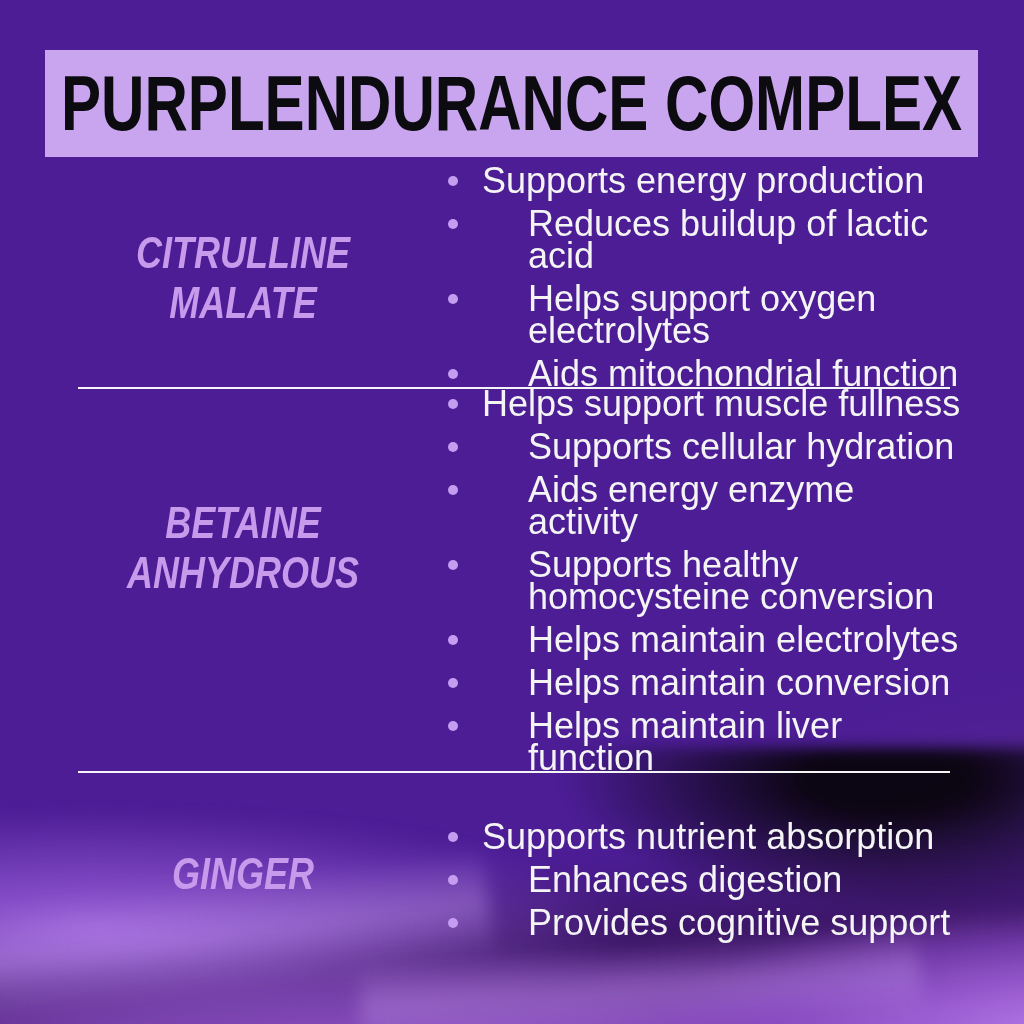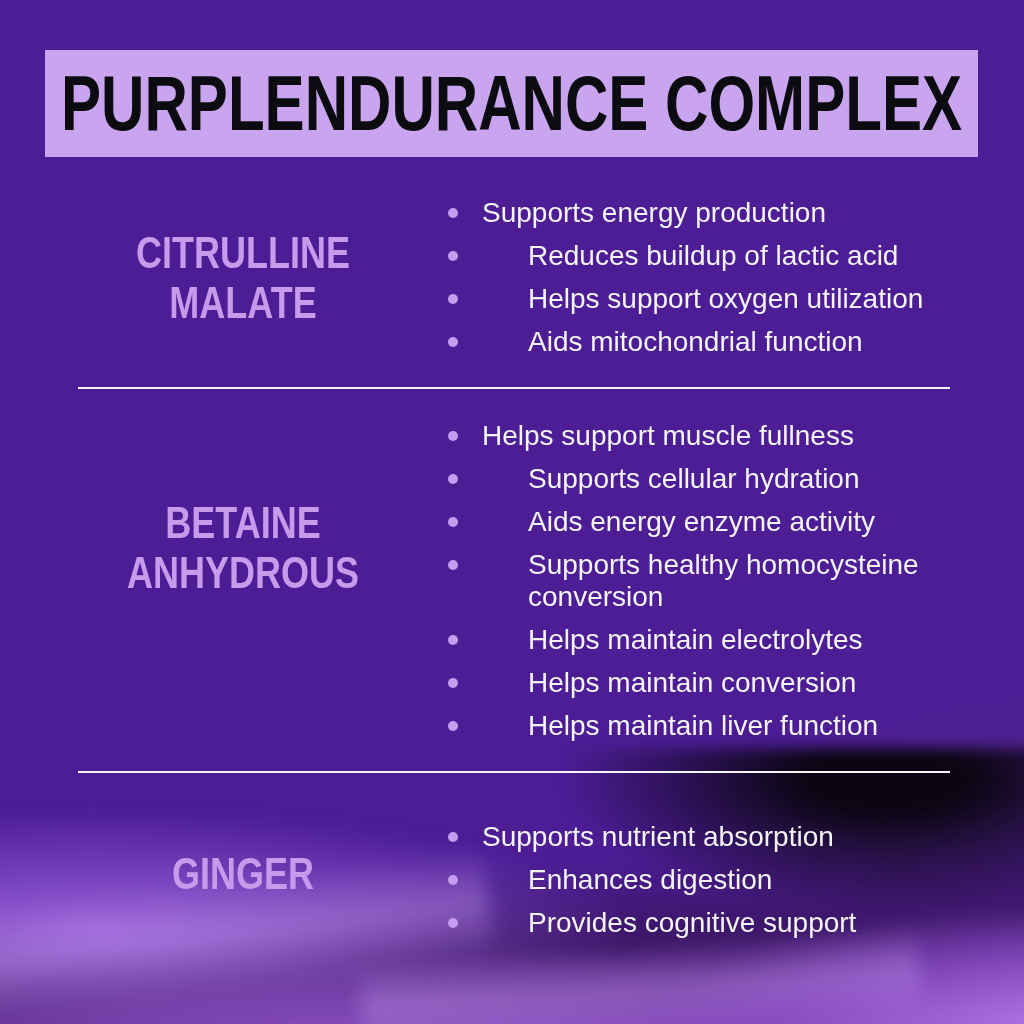--- a/index.html
+++ b/index.html
@@ -59,38 +59,38 @@
   }
 
   
   .section{
     position:absolute;left:0;width:1024px;z-index:2;
     display:flex;align-items:center;padding-left:45px;box-sizing:border-box;
   }
   .sec-1{top:168px;height:219px;}
   .sec-2{top:390px;height:381px;}
   .sec-3{top:790px;height:180px;}
-  .col-left{width:395px;flex:none;display:flex;justify-content:center;align-items:flex-start;}
+  .col-left{width:395px;flex:none;display:flex;justify-content:center;align-items:flex-start;font-style:italic;}
   .col-right{width:534px;flex:none;margin-left:8px;}
   h2.sec-title{
     margin:0;width:380px;text-align:center;
     font-size:45px;line-height:50px;font-weight:bold;color:var(--heading-text);
     transform:scaleX(0.8);transform-origin:center;
   }
   .sec-2 h2.sec-title{margin-bottom:65px;}
   .sec-3 h2.sec-title{margin-bottom:12px;}
 
   ul.benefits{list-style:none;margin:0;padding:0;width:520px;}
   ul.benefits li{display:flex;align-items:flex-start;}
   ul.benefits li + li{margin-top:11px;gap:46px;}
   .dot{
     flex:none;width:10px;height:10px;border-radius:50%;
     background:var(--bullet-dot);margin:11px 24px 0 0;
   }
-  .btxt{font-size:28px;line-height:32px;color:var(--body-text);}
+  .btxt{font-size:36px;line-height:32px;color:var(--body-text);}
 
   
   .divider{
     position:absolute;left:78px;width:872px;height:2px;background:var(--divider);z-index:2;
   }
   .div-1{top:387px;}
   .div-2{top:771px;}
 </style>
 </head>
 <body>
@@ -115,21 +115,21 @@
         <li>
           <span class="dot"></span>
           <span class="btxt">Supports energy production</span>
         </li>
         <li>
           <span class="dot"></span>
           <span class="btxt">Reduces buildup of lactic acid</span>
         </li>
         <li>
           <span class="dot"></span>
-          <span class="btxt">Helps support oxygen utilization</span>
+          <span class="btxt">Helps support oxygen electrolytes</span>
         </li>
         <li>
           <span class="dot"></span>
           <span class="btxt">Aids mitochondrial function</span>
         </li>
       </ul>
     </div>
   </div>
 
   <div class="divider div-1"></div>

